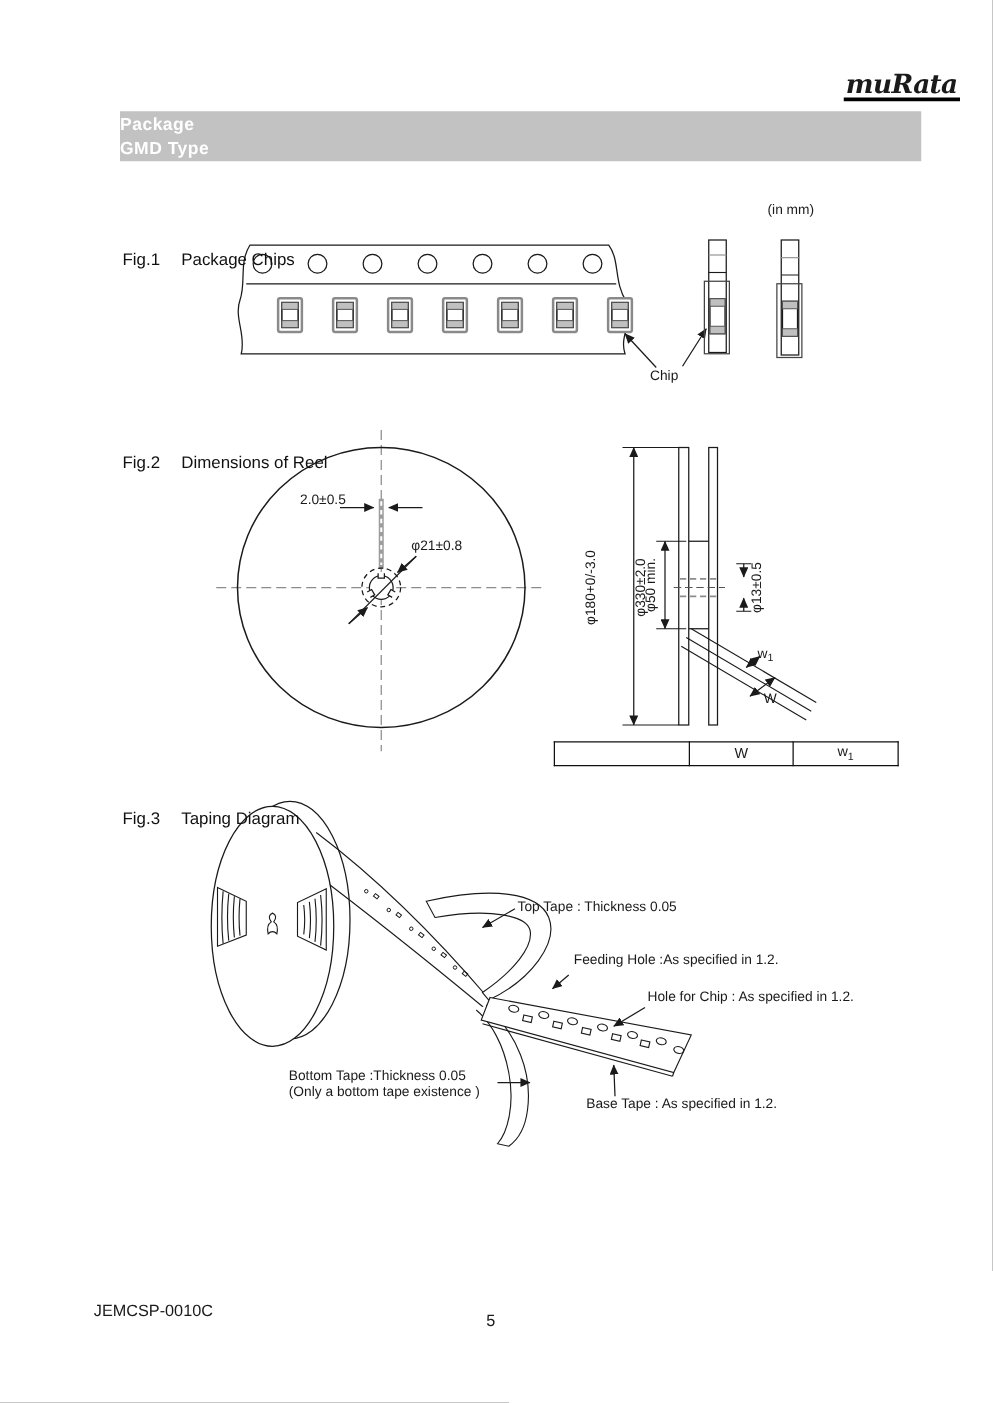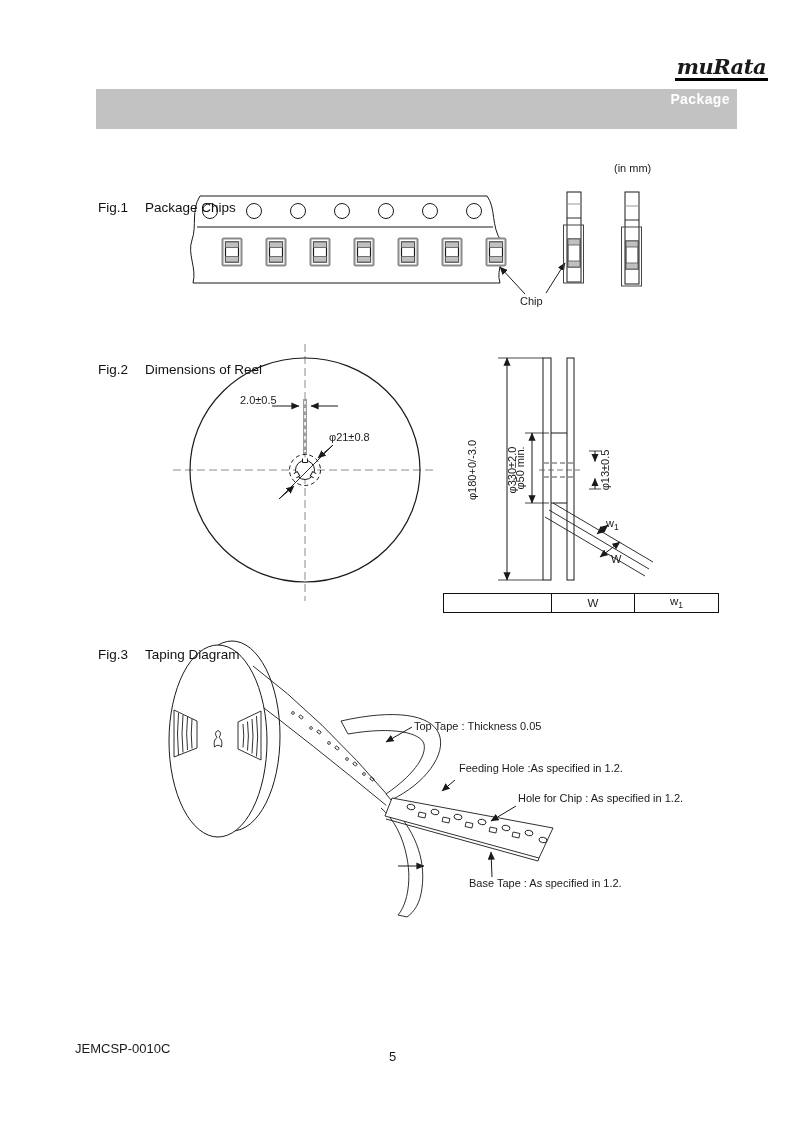--- a/index.html
+++ b/index.html
@@ -6,21 +6,21 @@
   #page{position:relative;width:794px;height:1122px;background:#ffffff;margin:0 auto;
         font-family:"Liberation Sans",sans-serif;color:#1a1a1a;overflow:hidden;}
   #lineart{position:absolute;left:0;top:0;width:794px;height:1122px;}
   .lbl{position:absolute;font-size:11px;line-height:13px;white-space:nowrap;color:#1a1a1a;}
   .fig-title{position:absolute;font-size:13.5px;color:#111;white-space:nowrap;}
   .fig-title .fig-no{display:inline-block;width:47px;margin-top:36px;}
   #brand-logo{position:absolute;left:640px;top:56px;width:96px;text-align:right;margin-left:32px;}
   #brand-logo span{display:inline-block;font-family:"DejaVu Serif",serif;font-style:italic;font-weight:bold;
         font-size:21px;letter-spacing:-0.5px;border-bottom:3px solid #000;padding:0 2px 0 2px;line-height:22px;}
   #banner{position:absolute;left:96px;top:89px;width:641px;height:40px;background:#c2c2c2;
-        color:#fff;font-weight:bold;font-size:14px;line-height:19px;text-align:right;
+        color:#fff;font-weight:bold;font-size:14px;line-height:19px;text-align:left;
         padding:1px 7px 0 0;box-sizing:border-box;letter-spacing:0.4px;}
   #dim-table{position:absolute;left:443px;top:593px;border-collapse:collapse;table-layout:fixed;}
   #dim-table td{border:1.4px solid #111;text-align:center;vertical-align:middle;padding:0;
         font-size:12px;background:#fff;}
   #dim-table tr.hdr td{height:18px;font-size:11.5px;}
   #dim-table tr.data td{height:23px;font-size:12.5px;}
   td.diag{background:linear-gradient(to bottom right,
         transparent calc(50% - 0.6px), #222 calc(50% - 0.6px),
         #222 calc(50% + 0.6px), transparent calc(50% + 0.6px));}
   sub{font-size:8.5px;}
@@ -249,20 +249,21 @@
         <line x1="398" y1="866" x2="424" y2="866" marker-end="url(#arr)"></line>
       </g>
     </g>
   </svg>
 
   <div id="brand-logo">
     <span>muRata</span>
   </div>
   <div id="banner">
     <div>Package</div>
+    <div>GMD Type</div>
   </div>
 
   <div class="fig-title" style="left:98px;top:164px">
     <span class="fig-no">Fig.1</span><span>Package Chips</span>
   </div>
   <div class="lbl" style="left:614px;top:162px">(in mm)</div>
   <div class="lbl" style="left:520px;top:295px">Chip</div>
 
   <div class="fig-title" style="left:98px;top:326px">
     <span class="fig-no">Fig.2</span><span>Dimensions of Reel</span>
@@ -282,17 +283,21 @@
   </tbody>
     </table>
 
   <div class="fig-title" style="left:98px;top:611px">
     <span class="fig-no">Fig.3</span><span>Taping Diagram</span>
   </div>
   <div class="lbl" style="left:414px;top:720px">Top Tape : Thickness 0.05</div>
   <div class="lbl" style="left:459px;top:762px">Feeding Hole :As specified in 1.2.</div>
   <div class="lbl" style="left:518px;top:792px">Hole for Chip : As specified in 1.2.</div>
   <div class="lbl" style="left:469px;top:877px">Base Tape : As specified in 1.2.</div>
+  <div class="lbl" style="left:231px;top:855px">
+    <div>Bottom Tape :Thickness 0.05</div>
+    <div>(Only a bottom tape existence )</div>
+  </div>
 
   <div id="footer-doc">JEMCSP-0010C</div>
   <div id="footer-page">5</div>
 
 </div>
 
 </body></html>

